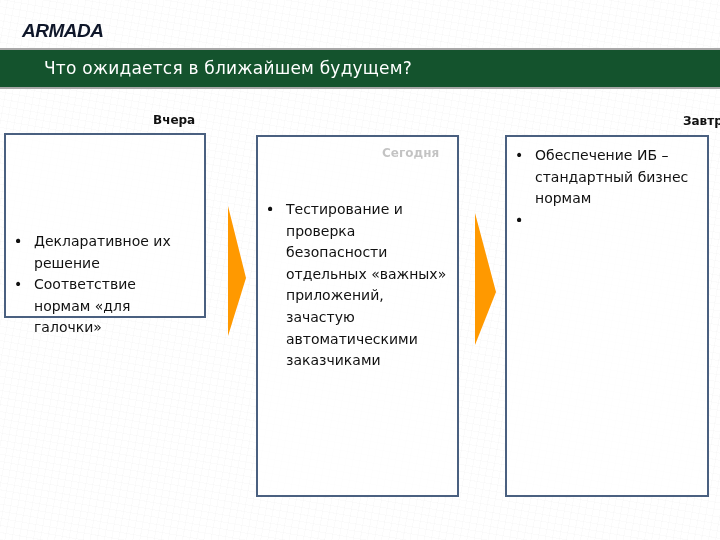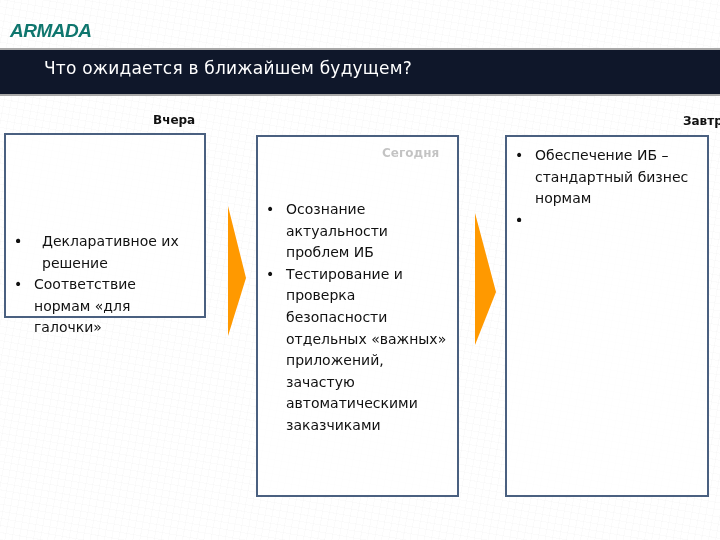--- a/index.html
+++ b/index.html
@@ -10,29 +10,29 @@
     color:#111;
   }
   .bg-mesh {
     position:absolute; left:0; top:0; width:720px; height:540px;
     background:
       repeating-linear-gradient(100deg, rgba(0,0,0,0.025) 0 1px, transparent 1px 7px),
       repeating-linear-gradient(10deg, rgba(0,0,0,0.02) 0 1px, transparent 1px 7px);
     opacity:0.8;
   }
   .logo {
-    position:absolute; left:10px; top:20px;
+    position:absolute; left:22px; top:20px;
     font-family:"Liberation Sans", sans-serif;
     font-weight:bold; font-style:italic;
     font-size:19px; letter-spacing:-0.5px;
-    color:#0f766e;
+    color:#0f172a;
   }
   .title-bar {
-    position:absolute; left:0; top:48px; width:720px; height:48px;
-    background:#0f172a;
+    position:absolute; left:0; top:48px; width:720px; height:41px;
+    background:#14532d;
     border-top:2px solid #a8a8a8;
     border-bottom:2px solid #a8a8a8;
     box-sizing:border-box;
   }
   .title-bar .title {
     position:absolute; left:44px; top:8px;
     font-size:17px; color:#ffffff; letter-spacing:0.2px;
   }
   .col-label {
     position:absolute; font-weight:bold; font-size:12px; color:#111;
@@ -60,39 +60,38 @@
 </div>
 
 <div class="col-label" style="left:153px; top:113px;">Вчера</div>
 <div class="box" style="left:4px; top:133px; width:202px; height:185px;">
   <ul style="margin-top:96px;">
     <li>
         <span class="bullet">•</span>
       </li>
     <li>
         <span class="bullet">•</span>
-        <span style="display:block;width:150px;margin-left:8px;">Декларативное их решение</span>
+        <span style="display:block;width:150px;">Декларативное их решение</span>
       </li>
     <li>
         <span class="bullet">•</span>
         <span style="display:block;width:120px;">Соответствие нормам «для галочки»</span>
       </li>
   </ul>
 </div>
 
 <svg class="arrow" style="left:226px; top:206px;" width="22" height="132">
   <polygon points="2,0 20,72 2,130" fill="#ff9900"></polygon>
 </svg>
 
 <div class="col-label" style="left:382px; top:114px;margin-top:32px;">Сегодня</div>
 <div class="box" style="left:256px; top:135px; width:203px; height:362px;">
   <ul style="margin-top:62px;">
     <li>
         <span class="bullet">•</span>
-        <span style="display:block;width:115px;">Осознание актуальности проблем ИБ</span>
       </li>
     <li>
         <span class="bullet">•</span>
         <span style="display:block;width:168px;">Тестирование и проверка безопасности отдельных «важных» приложений, зачастую автоматическими заказчиками</span>
       </li>
   </ul>
 </div>
 
 <svg class="arrow" style="left:472px; top:213px;" width="26" height="134">
   <polygon points="3,0 24,79 3,132" fill="#ff9900"></polygon>

